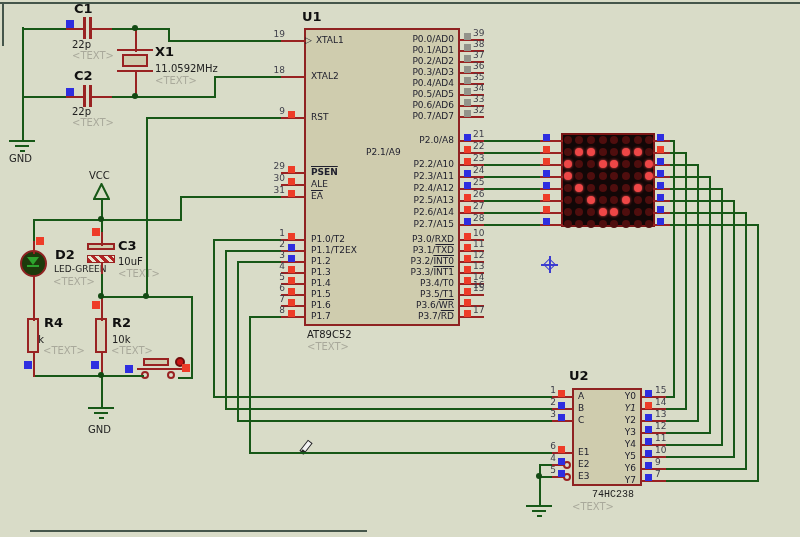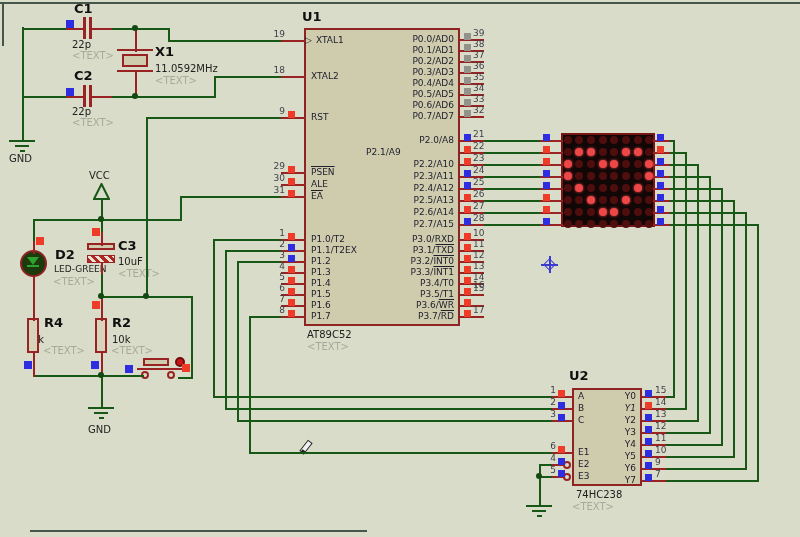--- a/index.html
+++ b/index.html
@@ -32,21 +32,21 @@
   <div class="abs" style="left:30px;top:530px;width:337px;height:2px;background:#45564b;"></div>
 
   <div class="chipbody" style="left:304px;top:28px;width:156px;height:298px;"></div>
   <div class="ref" style="left:302px;top:9px;">U1</div>
   <div class="val" style="left:307px;top:329px;">AT89C52</div>
   <div class="ph" style="left:307px;top:341px;">&lt;TEXT&gt;</div>
   <div class="plbl" style="left:305px;top:35px;color:#20202e;">▷</div>
 
   <div class="chipbody" style="left:572px;top:388px;width:70px;height:98px;"></div>
   <div class="ref" style="left:569px;top:368px;">U2</div>
-  <div class="val" style="left:576px;top:489px;">74HC238</div>
+  <div class="val" style="left:592px;top:489px;font-family:Liberation Mono, monospace;">74HC238</div>
   <div class="ph" style="left:572px;top:501px;">&lt;TEXT&gt;</div>
 
   <div class="abs" style="left:561px;top:133px;width:94px;height:94px;background:#120707;border:2px solid #7a1515;box-sizing:border-box;"></div>
 
   <div class="ref" style="left:74px;top:1px;">C1</div>
   <div class="val" style="left:72px;top:39px;">22p</div>
   <div class="ph" style="left:72px;top:50px;">&lt;TEXT&gt;</div>
   <div class="abs" style="left:83px;top:17px;width:3px;height:22px;background:#992222;"></div>
   <div class="abs" style="left:89px;top:17px;width:3px;height:22px;background:#992222;"></div>
 
@@ -266,21 +266,21 @@
     <div class="abs" style="left: 642px; top: 480px; width: 24px; height: 2px; background: rgb(153, 34, 34);"></div>
     <div class="pnum" style="left: 258px; top: 29px; width: 27px; text-align: right;">19</div>
     <div class="plbl" style="left: 316px; top: 35px;">XTAL1</div>
     <div class="pnum" style="left: 258px; top: 65px; width: 27px; text-align: right;">18</div>
     <div class="plbl" style="left: 311px; top: 71px;">XTAL2</div>
     <div class="pnum" style="left: 258px; top: 106px; width: 27px; text-align: right;">9</div>
     <div class="abs" style="left: 288px; top: 111px; width: 7px; height: 7px; background: rgb(238, 60, 40);"></div>
     <div class="plbl" style="left: 311px; top: 112px;">RST</div>
     <div class="pnum" style="left: 258px; top: 161px; width: 27px; text-align: right;">29</div>
     <div class="abs" style="left: 288px; top: 166px; width: 7px; height: 7px; background: rgb(238, 60, 40);"></div>
-    <div class="plbl" style="left: 311px; top: 167px;"><span class="ov">PSEN</span></div>
+    <div class="plbl" style="left: 311px; top: 167px; font-weight: bold;"><span class="ov">PSEN</span></div>
     <div class="pnum" style="left: 258px; top: 173px; width: 27px; text-align: right;">30</div>
     <div class="abs" style="left: 288px; top: 178px; width: 7px; height: 7px; background: rgb(238, 60, 40);"></div>
     <div class="plbl" style="left: 311px; top: 179px;">ALE</div>
     <div class="pnum" style="left: 258px; top: 185px; width: 27px; text-align: right;">31</div>
     <div class="abs" style="left: 288px; top: 190px; width: 7px; height: 7px; background: rgb(238, 60, 40);"></div>
     <div class="plbl" style="left: 311px; top: 191px;"><span class="ov">EA</span></div>
     <div class="pnum" style="left: 258px; top: 228px; width: 27px; text-align: right;">1</div>
     <div class="abs" style="left: 288px; top: 233px; width: 7px; height: 7px; background: rgb(238, 60, 40);"></div>
     <div class="plbl" style="left: 311px; top: 234px;">P1.0/T2</div>
     <div class="pnum" style="left: 258px; top: 239px; width: 27px; text-align: right;">2</div>

